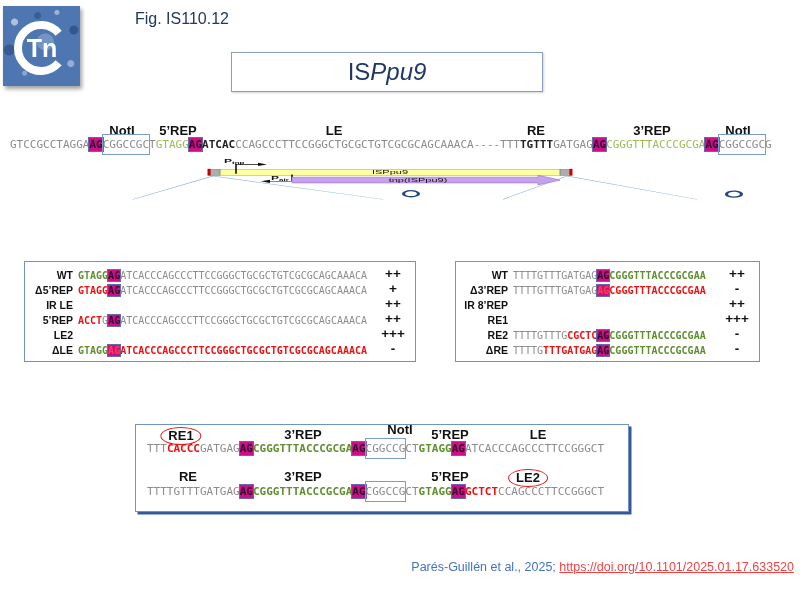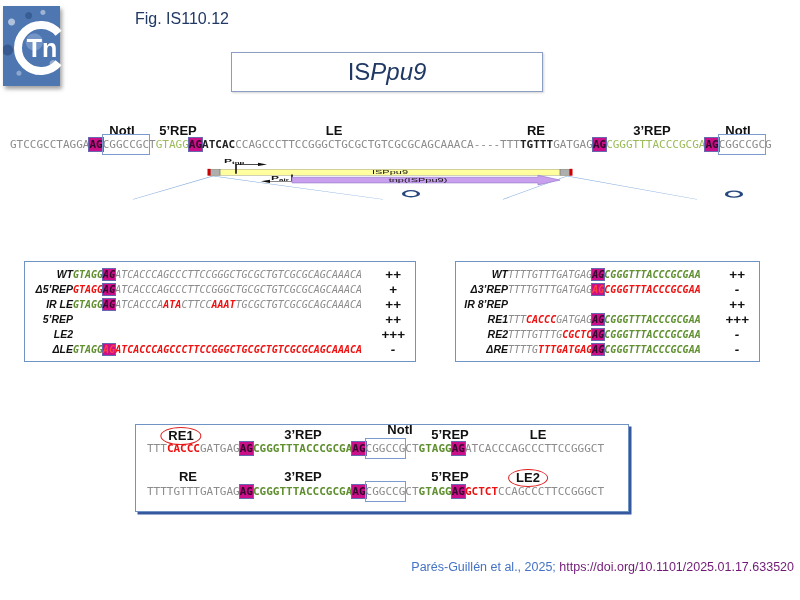--- a/index.html
+++ b/index.html
@@ -1,20 +1,20 @@
 <!DOCTYPE html>
 <html><head>
 <meta charset="utf-8">
 <style>
   html,body{margin:0;padding:0;background:#e8e8e8;}
   .canvas{position:relative;width:800px;height:600px;background:#ffffff;overflow:hidden;
           font-family:"Liberation Sans",sans-serif;margin:0 auto;}
   .abs{position:absolute;}
   
-  .logo{left:3px;top:6px;width:57px;height:80px;background-color:#4e77b2;
+  .logo{left:3px;top:6px;width:77px;height:80px;background-color:#4e77b2;
     background-image:
       radial-gradient(circle at 15% 20%, rgba(255,255,255,.55) 0 3px, transparent 4px),
       radial-gradient(circle at 70% 8%, rgba(255,255,255,.45) 0 2px, transparent 3px),
       radial-gradient(circle at 88% 72%, rgba(255,255,255,.40) 0 3px, transparent 4px),
       radial-gradient(circle at 28% 84%, rgba(255,255,255,.35) 0 2px, transparent 3px),
       radial-gradient(circle at 55% 45%, rgba(225,238,255,.25) 0 8px, transparent 9px),
       radial-gradient(circle at 92% 30%, rgba(25,55,105,.5) 0 4px, transparent 5px),
       radial-gradient(circle at 8% 55%, rgba(25,55,105,.45) 0 5px, transparent 6px),
       radial-gradient(circle at 45% 12%, rgba(25,55,105,.4) 0 3px, transparent 4px);
     box-shadow:2px 3px 4px rgba(110,110,110,.65);}
@@ -37,39 +37,39 @@
   
   .lablayer{left:0;width:800px;height:14px;}
   .poslab{position:absolute;transform:translateX(-50%);font-size:13px;font-weight:600;color:#111;
           white-space:nowrap;top:0;}
   .circled{border:1.6px solid #e02020;border-radius:50%;padding:0px 7px 1px 7px;}
   
   .alnbox{border:1.4px solid #6f94c4;background:#fff;padding:5px 3px 5px 0;
           display:flex;flex-direction:column;justify-content:space-between;box-sizing:border-box;}
   .leftbox{left:24px;top:261px;width:392px;height:101px;}
   .rightbox{left:455px;top:261px;width:305px;height:101px;}
-  .alnrow{display:flex;align-items:center;height:14px;font-style:italic;}
+  .alnrow{display:flex;align-items:flex-end;height:14px;}
   .rowlab{font-size:10.5px;font-weight:bold;color:#111;text-align:right;flex:none;}
   .leftbox .rowlab{width:48px;}
   .rightbox .rowlab{width:52px;}
-  .rowseq{font-family:"DejaVu Sans Mono",monospace;white-space:pre;font-size:10px;flex:none;}
+  .rowseq{font-family:"DejaVu Sans Mono",monospace;white-space:pre;font-size:10px;margin-left:5px;flex:none;}
   .rating{margin-left:auto;text-align:center;font-size:13.5px;font-weight:bold;color:#111;flex:none;}
   .leftbox .rating{width:38px;}
   .rightbox .rating{width:38px;}
   
   .jbox{left:135px;top:424px;width:494px;height:88px;border:1.5px solid #6f94c4;background:#fff;
         box-shadow:2.5px 2.5px 0 #35589e;box-sizing:border-box;}
   .jseq{font-size:11px;line-height:14px;}
   .jseq1{left:147px;top:442px;}
   .jseq2{left:147px;top:485px;}
   .jlab1{top:427px;}
   .jlab2{top:469px;}
   
   .citation{right:6px;top:560px;font-size:12.5px;color:#4472c4;}
-  .citation a{color:#701a75;cursor:pointer;}
+  .citation a{color:#ef4444;text-decoration:underline;cursor:pointer;}
   svg text{font-family:"Liberation Sans",sans-serif;}
 </style>
 </head>
 <body>
 
 <div class="canvas">
 
   <div class="abs logo">
     <svg width="77" height="80" viewBox="0 0 77 80">
       <path d="M55.6 27.2 A23 23 0 1 0 55.6 56.8" fill="none" stroke="#ffffff" stroke-width="8"></path>
@@ -136,25 +136,25 @@
         <span class="rowseq"><span class="gn">GTAGG</span><span class="hl">AG</span><span class="gy">ATCACCCAGCCCTTCCGGGCTGCGCTGTCGCGCAGCAAACA</span></span>
         <span class="rating">++</span>
       </div>
       <div class="alnrow">
         <span class="rowlab">Δ5’REP</span>
         <span class="rowseq"><span class="rd">GTAGG</span><span class="hl">AG</span><span class="gy">ATCACCCAGCCCTTCCGGGCTGCGCTGTCGCGCAGCAAACA</span></span>
         <span class="rating">+</span>
       </div>
       <div class="alnrow">
         <span class="rowlab">IR LE</span>
-        <span class="rowseq"><span class="gn">GTAGG</span><span class="hl">AG</span><span class="gy">ATCACCCA</span><span class="rd">ATA</span><span class="gy">CTTCC</span><span class="rd">AAAT</span><span class="gy">TGCGCTGTCGCGCAGCAAACA</span></span>
         <span class="rating">++</span>
       </div>
       <div class="alnrow">
         <span class="rowlab">5’REP</span>
+        <span class="rowseq"><span class="rd">ACCT</span><span class="gy">G</span><span class="hl">AG</span><span class="gy">ATCACCCAGCCCTTCCGGGCTGCGCTGTCGCGCAGCAAACA</span></span>
         <span class="rating">++</span>
       </div>
       <div class="alnrow">
         <span class="rowlab">LE2</span>
         <span class="rating">+++</span>
       </div>
       <div class="alnrow">
         <span class="rowlab">ΔLE</span>
         <span class="rowseq"><span class="gn">GTAGG</span><span class="hlr">AG</span><span class="rd">ATCACCCAGCCCTTCCGGGCTGCGCTGTCGCGCAGCAAACA</span></span>
         <span class="rating">-</span>
@@ -171,21 +171,20 @@
         <span class="rowlab">Δ3’REP</span>
         <span class="rowseq"><span class="gy">TTTTGTTTGATGAG</span><span class="hlr">AG</span><span class="rd">CGGGTTTACCCGCGAA</span></span>
         <span class="rating">-</span>
       </div>
       <div class="alnrow">
         <span class="rowlab">IR 8’REP</span>
         <span class="rating">++</span>
       </div>
       <div class="alnrow">
         <span class="rowlab">RE1</span>
-        <span class="rowseq"><span class="gy">TTT</span><span class="rd">CACCC</span><span class="gy">GATGAG</span><span class="hl">AG</span><span class="gn">CGGGTTTACCCGCGAA</span></span>
         <span class="rating">+++</span>
       </div>
       <div class="alnrow">
         <span class="rowlab">RE2</span>
         <span class="rowseq"><span class="gy">TTTTGTTTG</span><span class="rd">CGCTC</span><span class="hl">AG</span><span class="gn">CGGGTTTACCCGCGAA</span></span>
         <span class="rating">-</span>
       </div>
       <div class="alnrow">
         <span class="rowlab">ΔRE</span>
         <span class="rowseq"><span class="gy">TTTTG</span><span class="rd">TTTGATGAG</span><span class="hl">AG</span><span class="gn">CGGGTTTACCCGCGAA</span></span>

